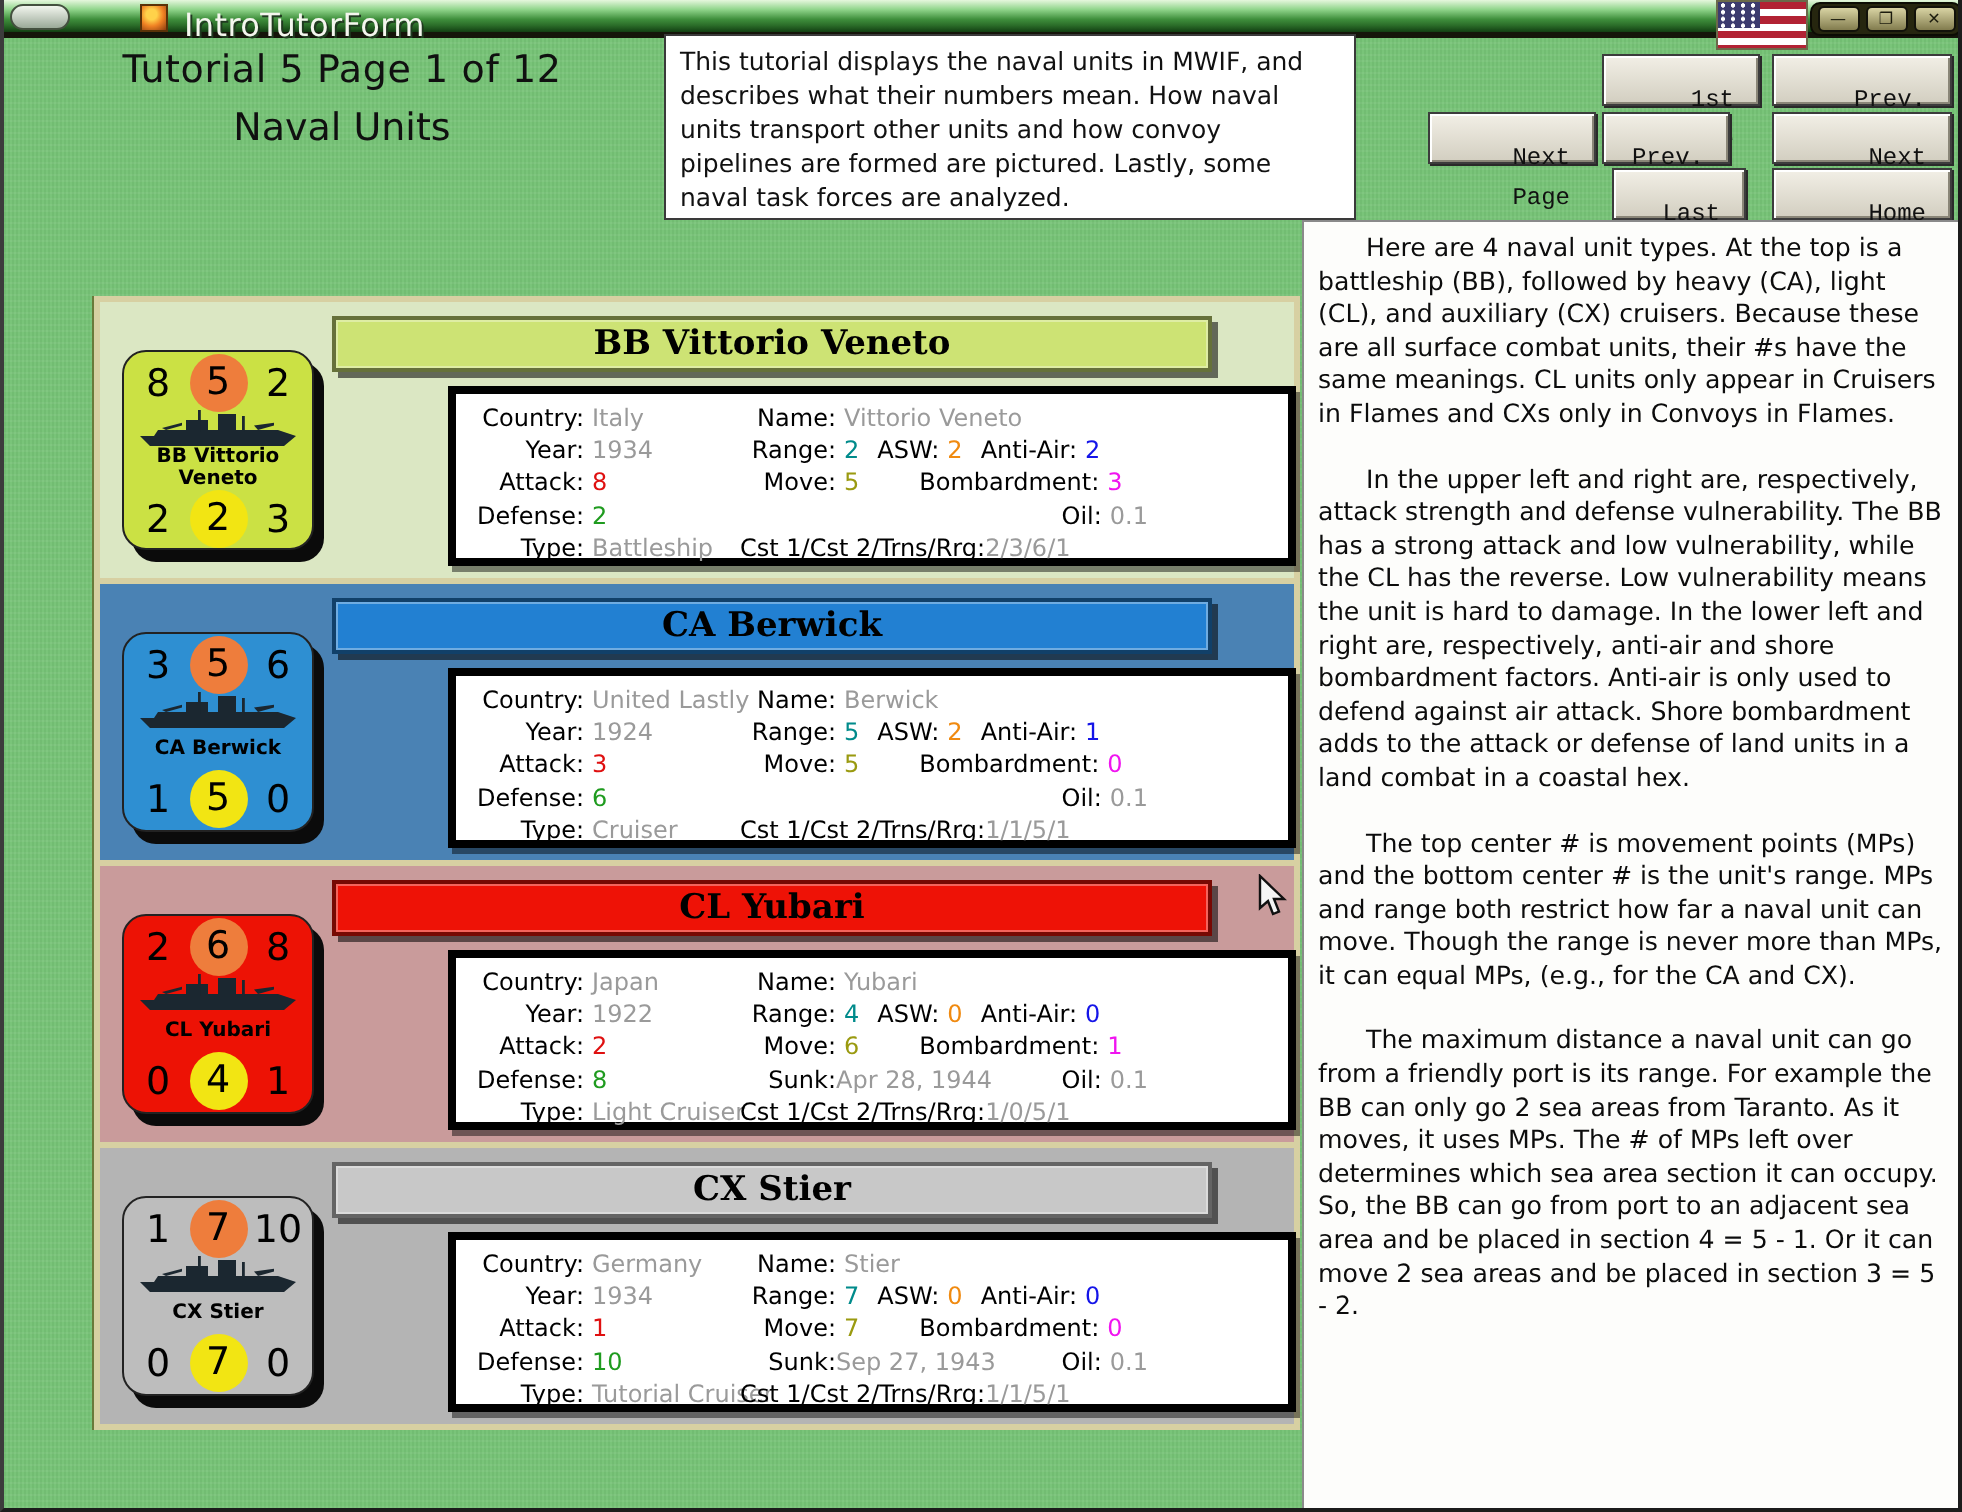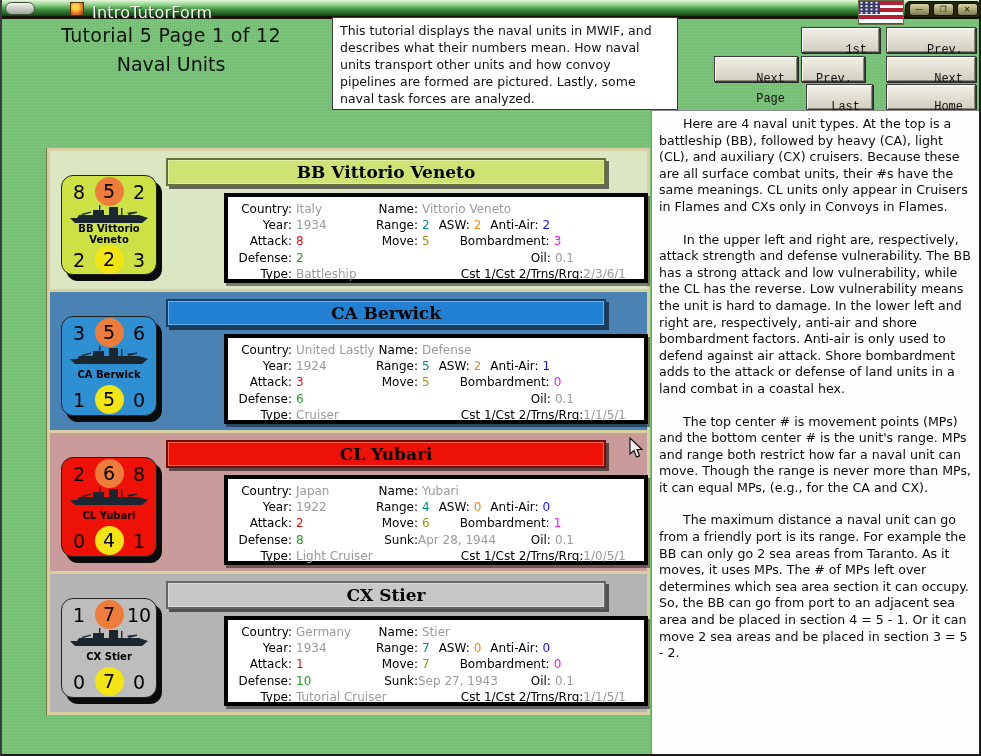--- a/index.html
+++ b/index.html
@@ -65,21 +65,21 @@
   .drow{display:flex;align-items:baseline;}
   .lcol{display:inline-flex;width:140px;flex:none;}
   .lcol .lab{width:62px;flex:none;text-align:right;margin-right:4px;}
   .rcol{display:inline-flex;flex:1;align-items:baseline;}
   .rlab{text-align:right;margin-right:4px;}
   .w48{width:48px;flex:none;}
   .g10{margin-left:9px;}
   .g28{margin-left:30px;}
   .oilrow .oil{margin-left:auto;margin-right:62px;}
   .oil .lab2{margin-right:4px;}
-  .costrow{justify-content:flex-end;margin-right:10px;}
+  .costrow{margin-right:10px;}
   .sunklab{margin-right:0;}
   .gray{color:#9a9a9a;} .red{color:#df1010;} .green{color:#1f9b1f;} .teal{color:#008b8b;}
   .orange{color:#f08a10;} .blue{color:#1414e8;} .olive{color:#9a9a10;} .magenta{color:#f014f0;}
   
   .counter{position:absolute;left:11px;top:24px;width:96px;height:100px;border-radius:12px;
     border:1px solid #222;box-shadow:5px 6px 0 #0b0b0b;padding:1px 4px;display:flex;flex-direction:column;color:#000;}
   .crow{display:flex;align-items:center;height:29px;flex:none;}
   .cnum{font-size:19px;width:26px;text-align:center;flex:none;}
   .ccirc{width:29px;height:29px;border-radius:50%;margin:0 auto;text-align:center;line-height:29px;font-size:19px;}
   .circ-mp{background:var(--mp-circle,#ee7d3c);}
@@ -244,21 +244,21 @@
     </div>
     <div class="unit-header" style="background: rgb(34, 128, 210);">CA Berwick</div>
     <div class="dbox">
       <div class="drow">
         <span class="lcol">
               <span class="lab">Country:</span>
               <span class="gray">United Lastly</span>
             </span>
         <span class="rcol">
               <span class="rlab w48">Name:</span>
-              <span class="gray">Defense</span>
+              <span class="gray">Berwick</span>
             </span>
       </div>
       <div class="drow">
         <span class="lcol">
               <span class="lab">Year:</span>
               <span class="gray">1924</span>
             </span>
         <span class="rcol">
           <span class="rlab w48">Range:</span>
               <span class="teal">5</span>

